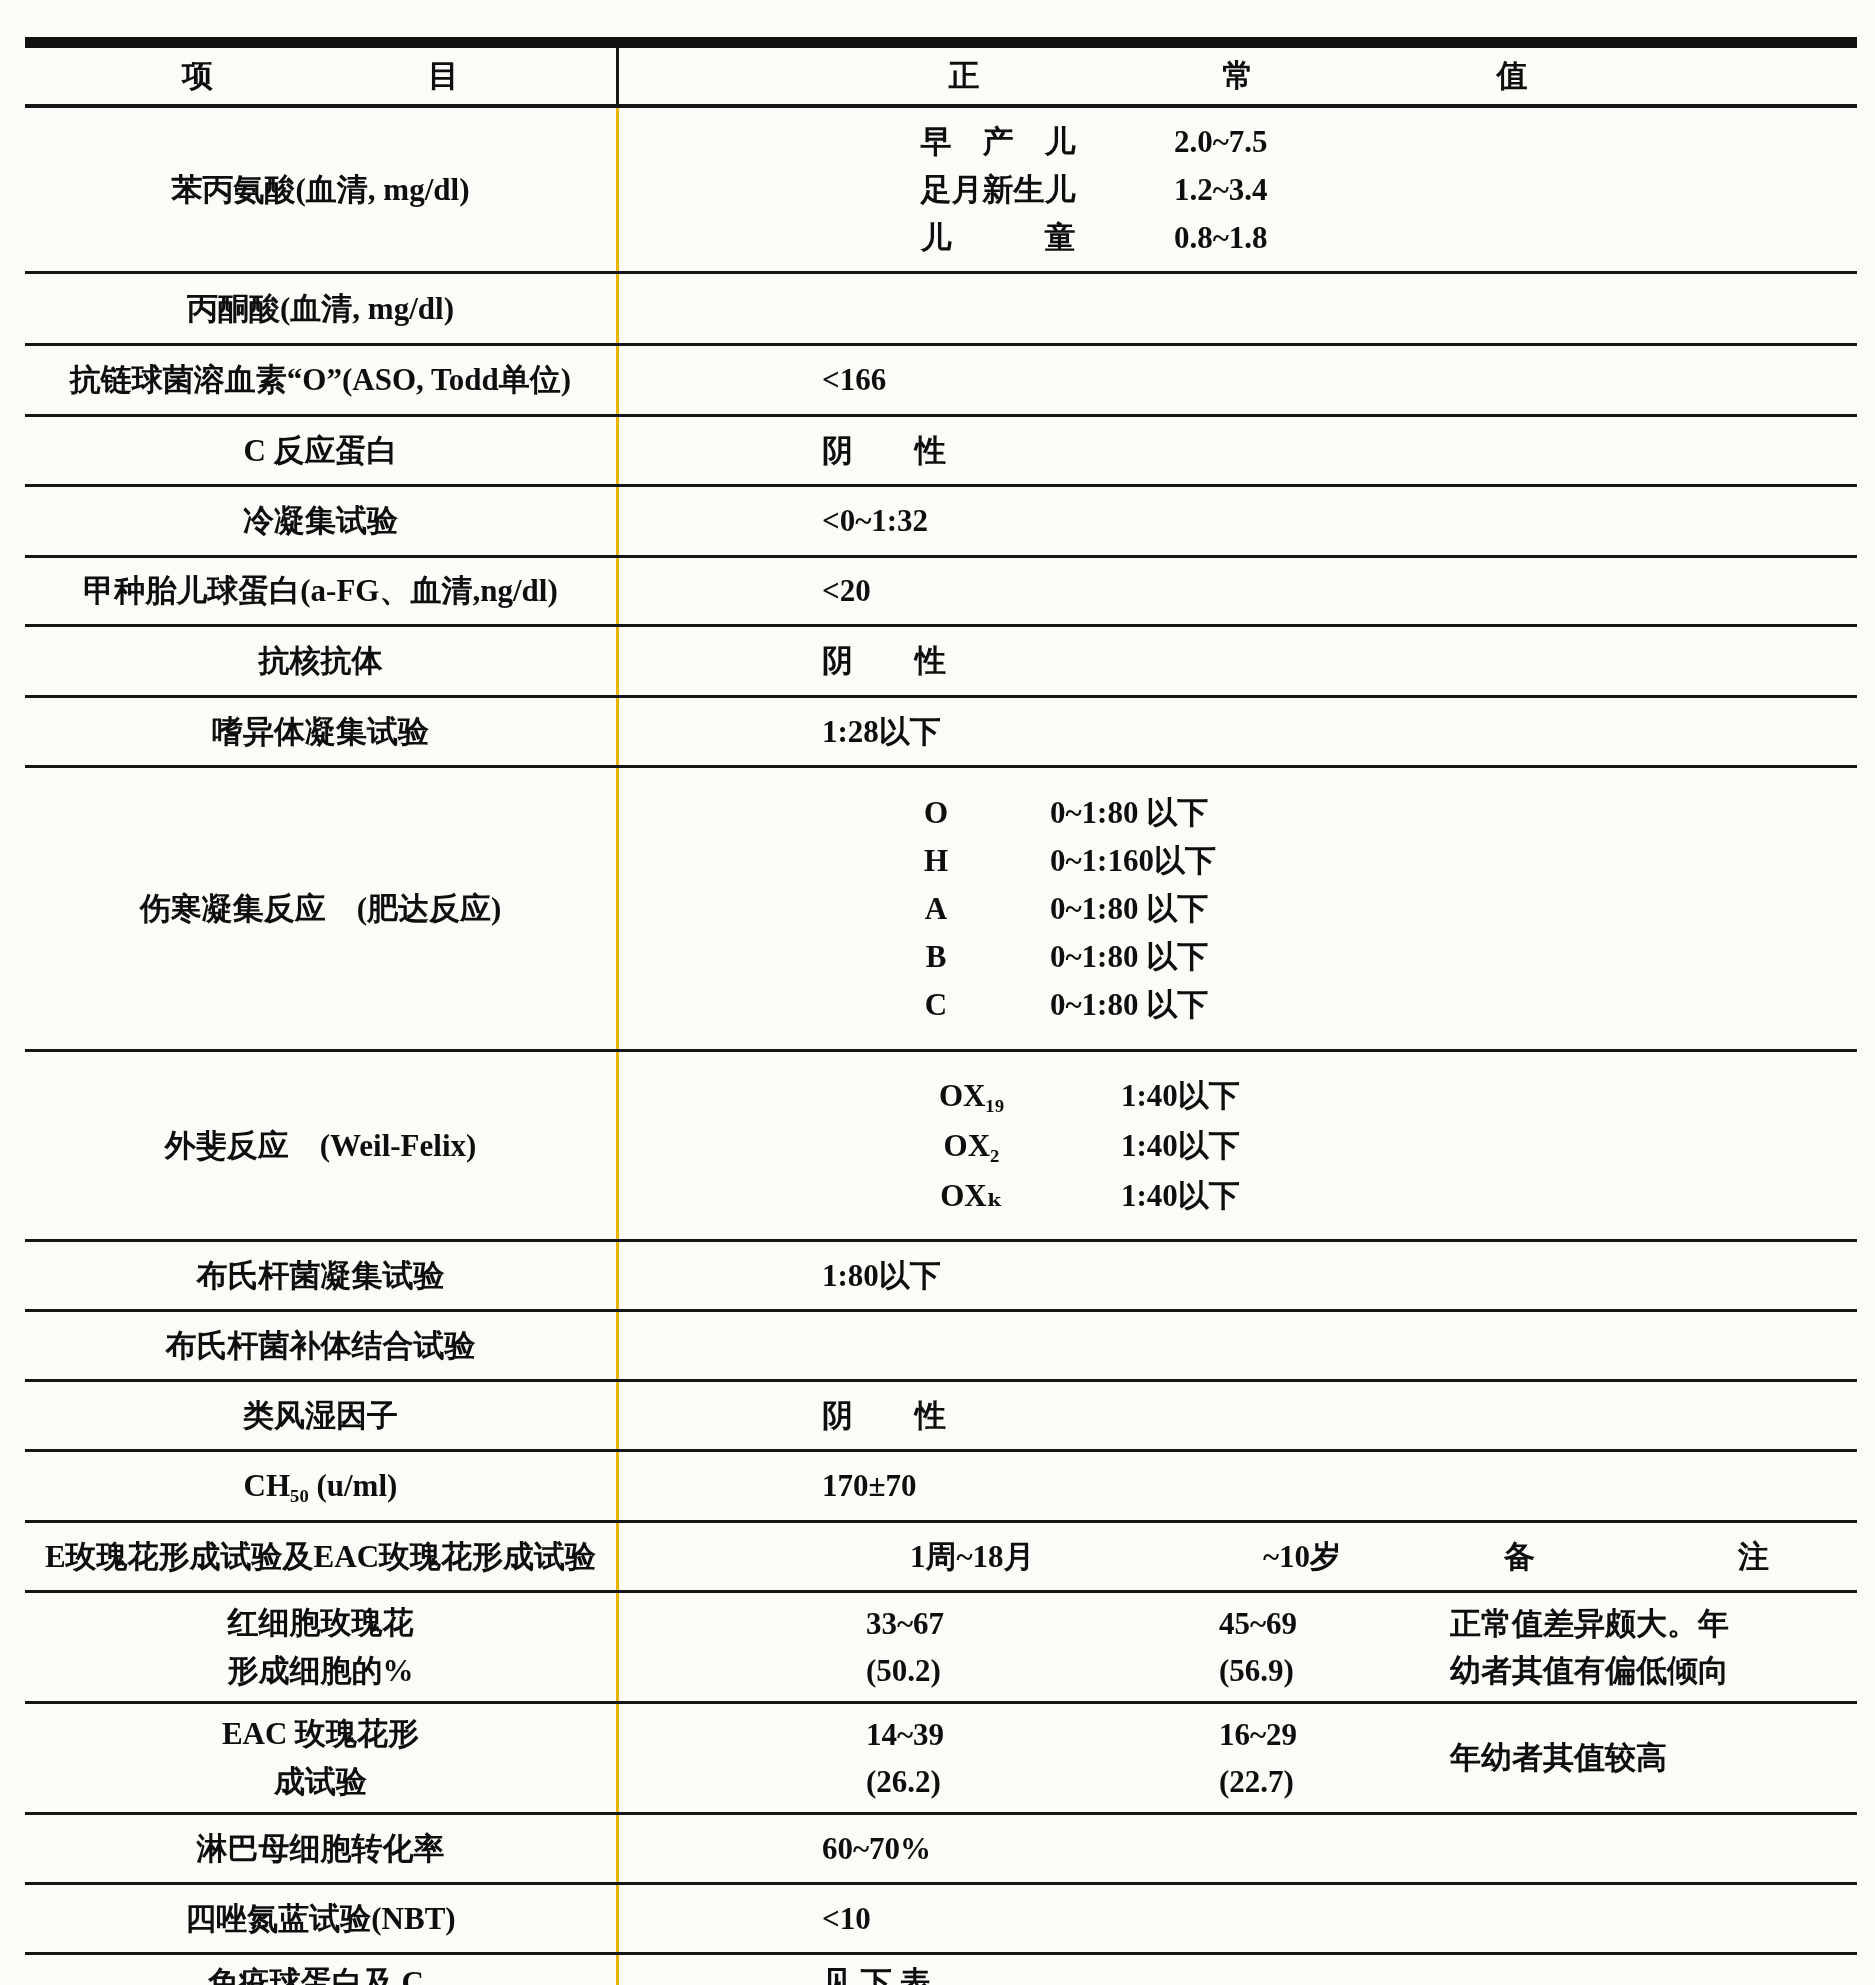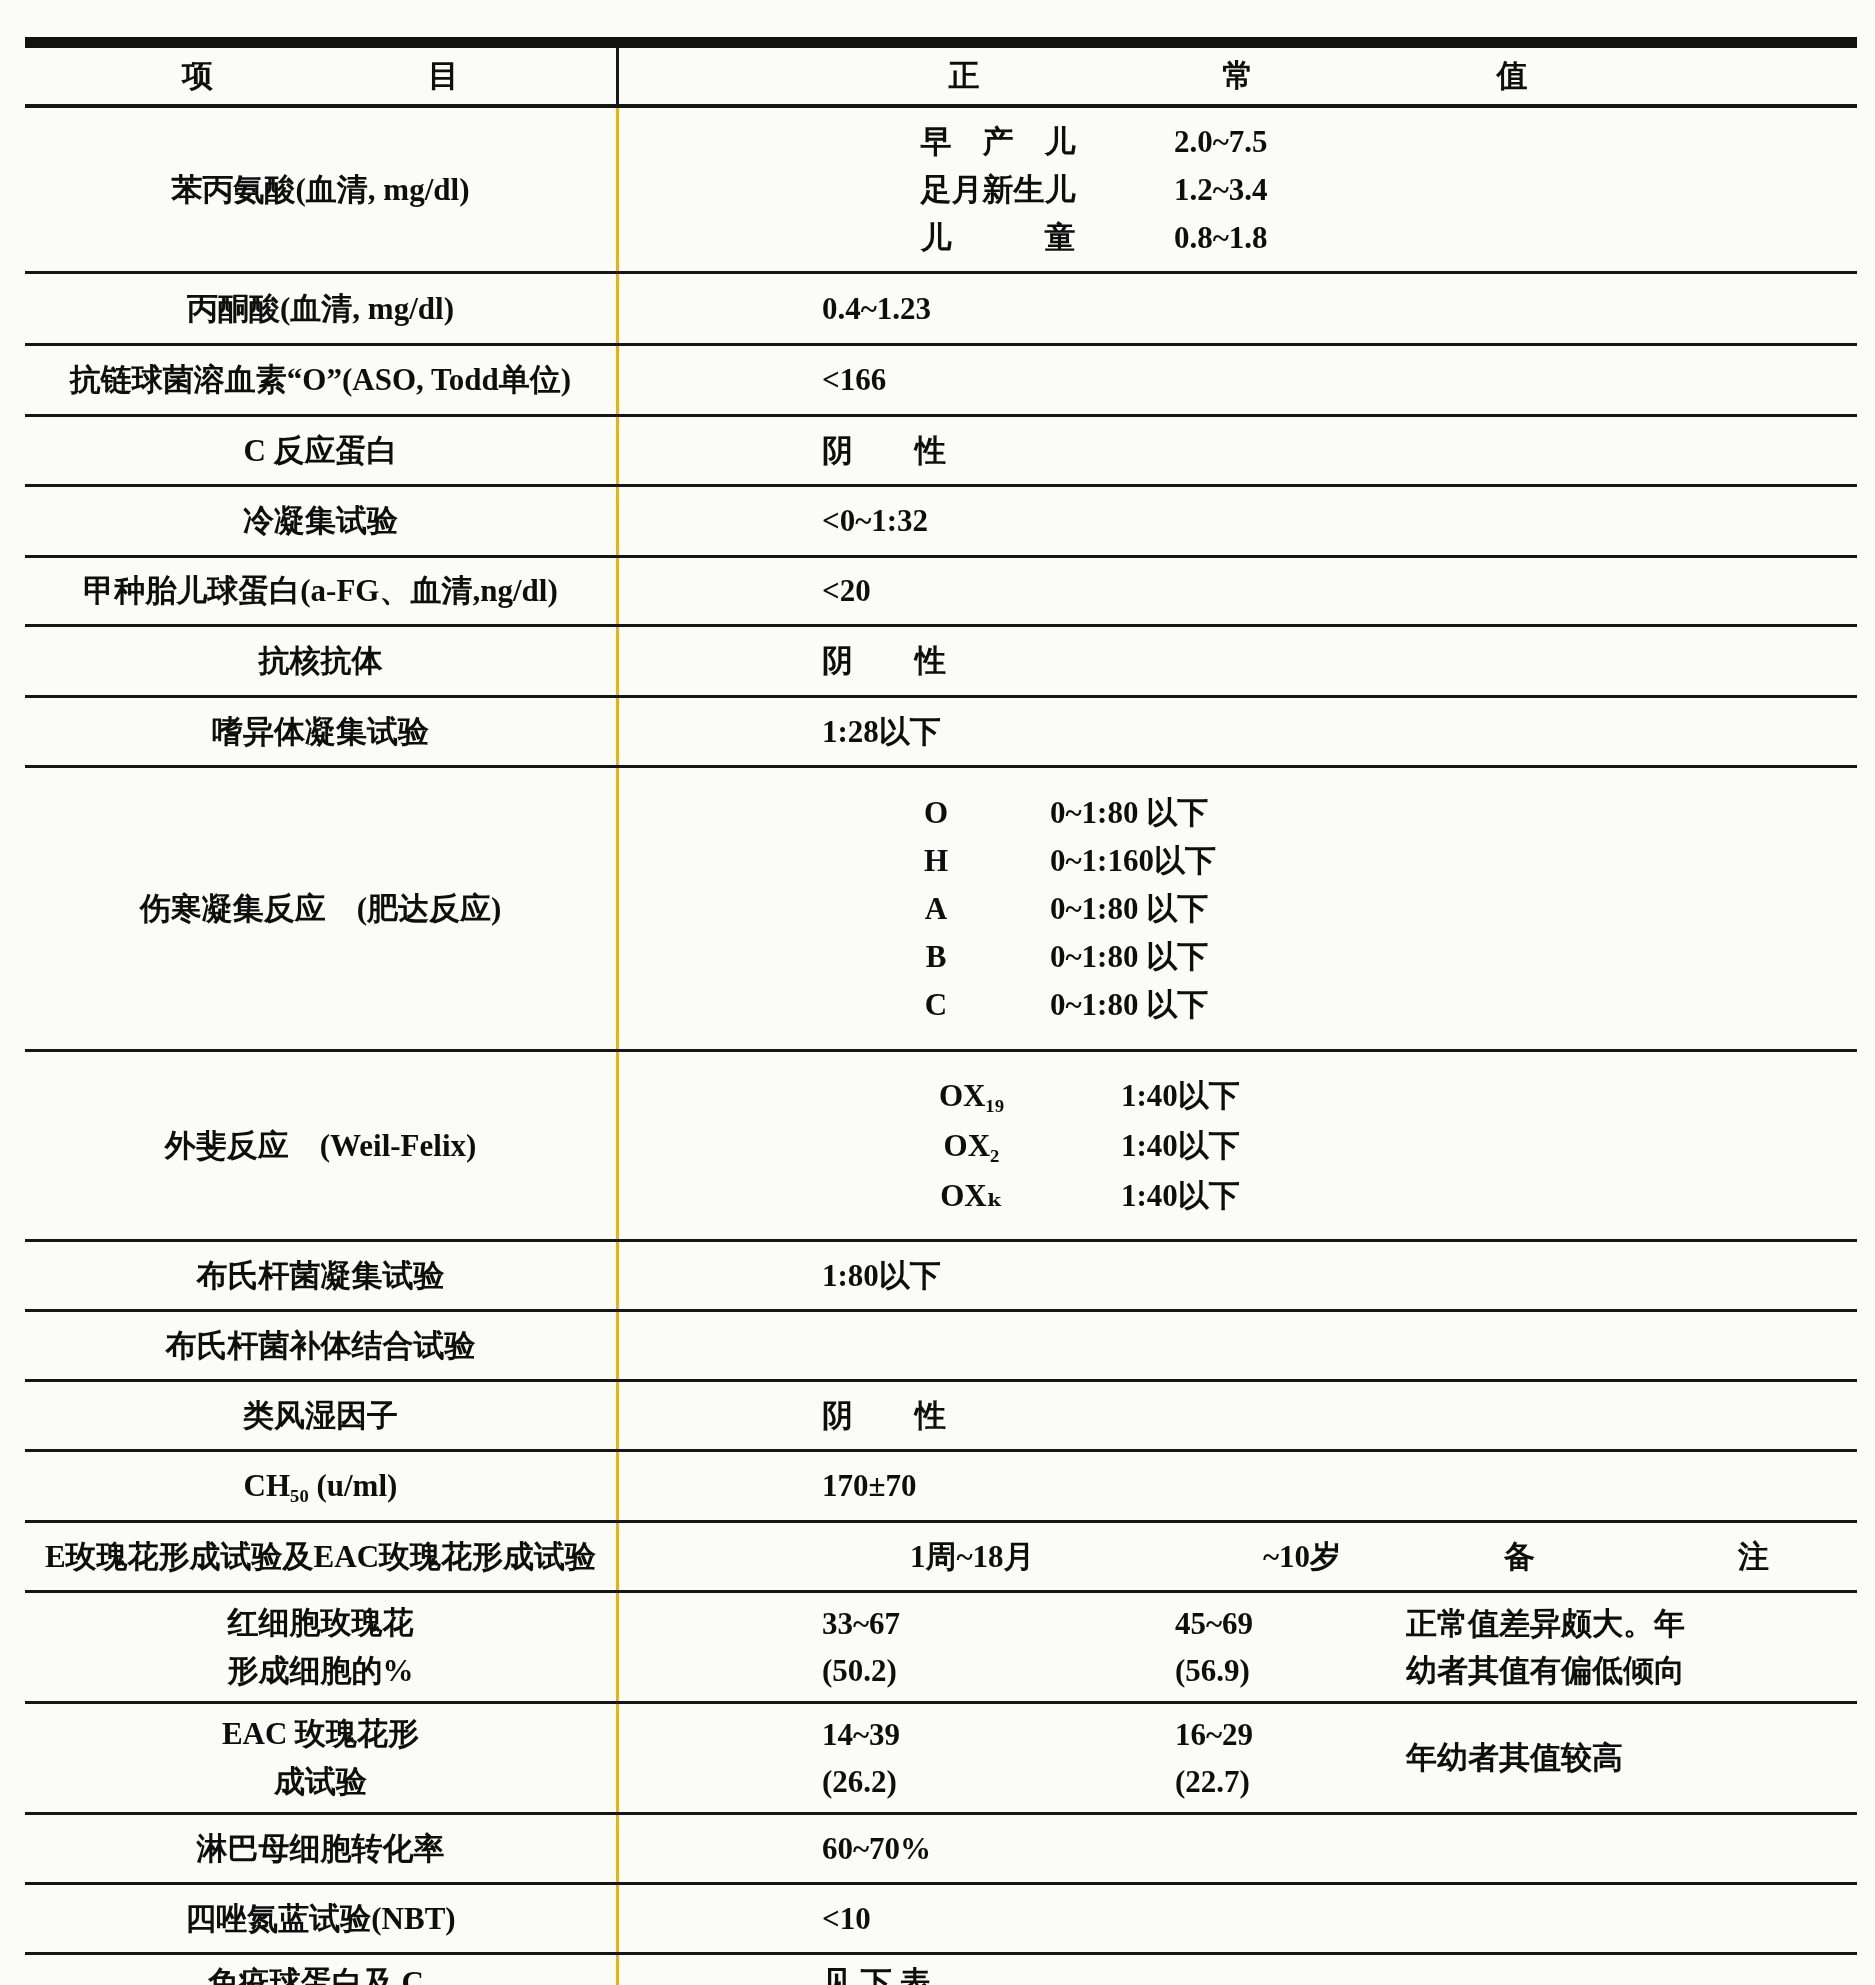--- a/index.html
+++ b/index.html
@@ -34,21 +34,21 @@
   .c2.cols{flex-direction:row;align-items:center;}
   .entry{display:flex;align-items:center;height:48px;text-align:center;}
   .entry.tall{height:50px;}
   .elab{display:inline-block;}
   .w-row1{width:352px;}
   .w-typhoid{width:228px;}
   .w-weil{width:299px;}
   .v1{display:inline-block;width:353px;}
   .v2{display:inline-block;width:231px;}
   .linegrid{display:flex;flex-direction:column;justify-content:center;}
-  .vline{display:flex;align-items:center;height:47px;}
+  .vline{display:flex;align-items:center;height:47px;margin-left:44px;}
   .rmk{flex:1;display:flex;flex-direction:column;justify-content:center;}
   .rline{display:flex;align-items:center;height:47px;}
   .spread{display:inline-flex;justify-content:space-between;}
   .h-item{width:277px;}
   .h-val{width:579px;}
   .rmk-h{width:265px;margin-left:10px;}
   .twoline{line-height:48px;text-align:center;}
 </style>
 </head>
 <body>
@@ -87,23 +87,20 @@
         </div>
         <div class="entry">
           <span class="elab w-row1">儿　　　童</span>
           <span>0.8~1.8</span>
         </div>
       </div>
     </div>
 
     <div class="row" style="min-height:72px">
       <div class="c1">丙酮酸(血清, mg/dl)</div>
-      <div class="c2">
-        <span>0.4~1.23</span>
-      </div>
     </div>
 
     <div class="row" style="min-height:71px">
       <div class="c1">抗链球菌溶血素“O”(ASO, Todd单位)</div>
       <div class="c2">
         <span>&lt;166</span>
       </div>
     </div>
 
     <div class="row">

